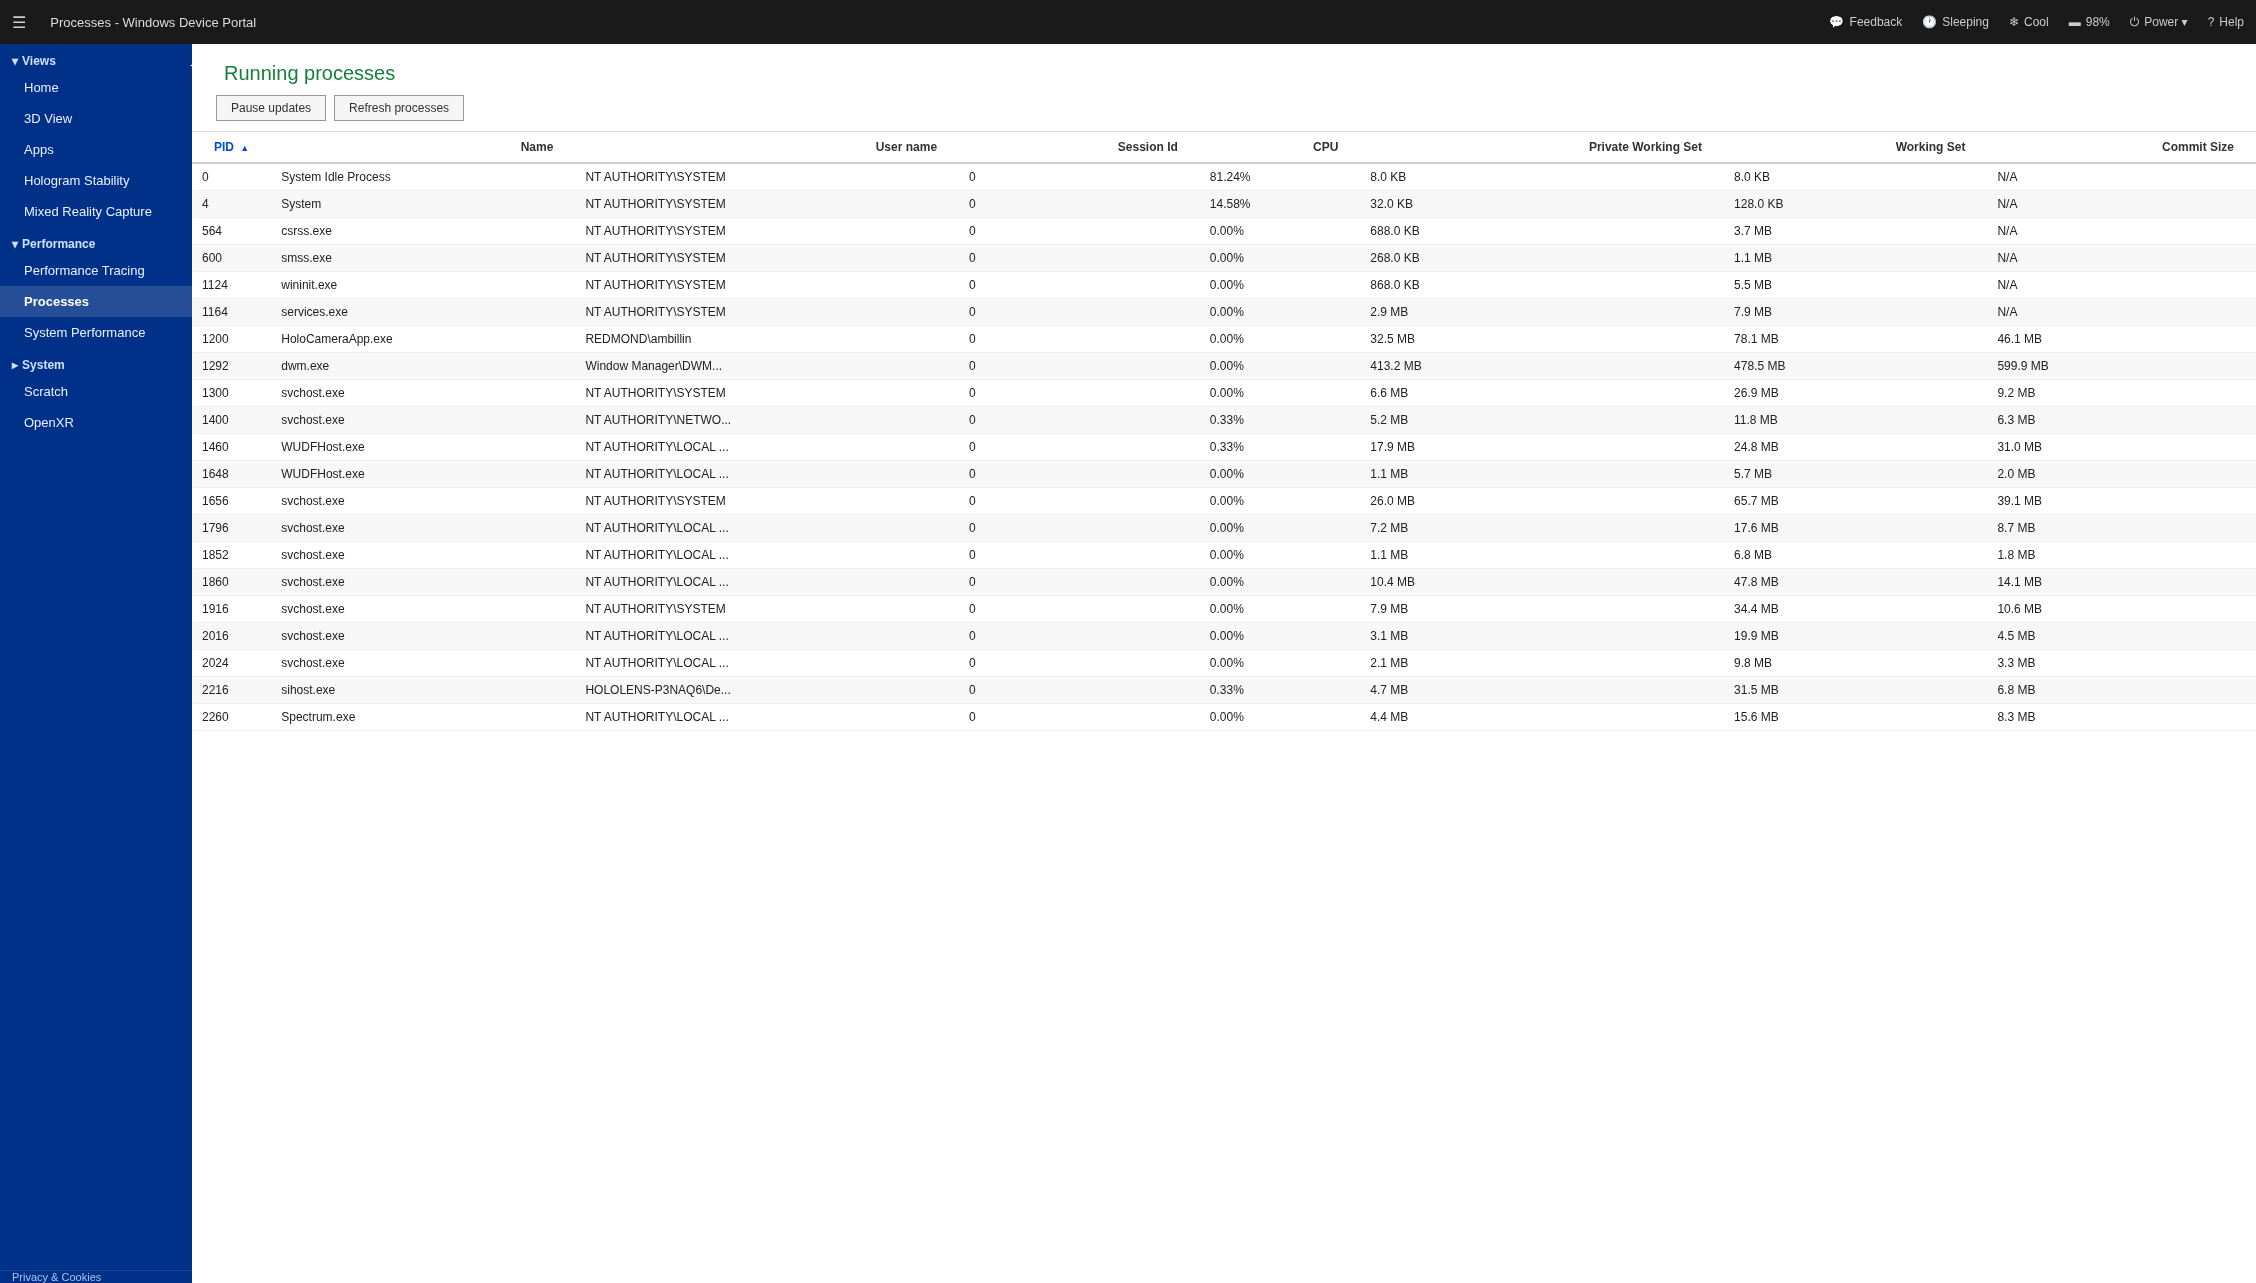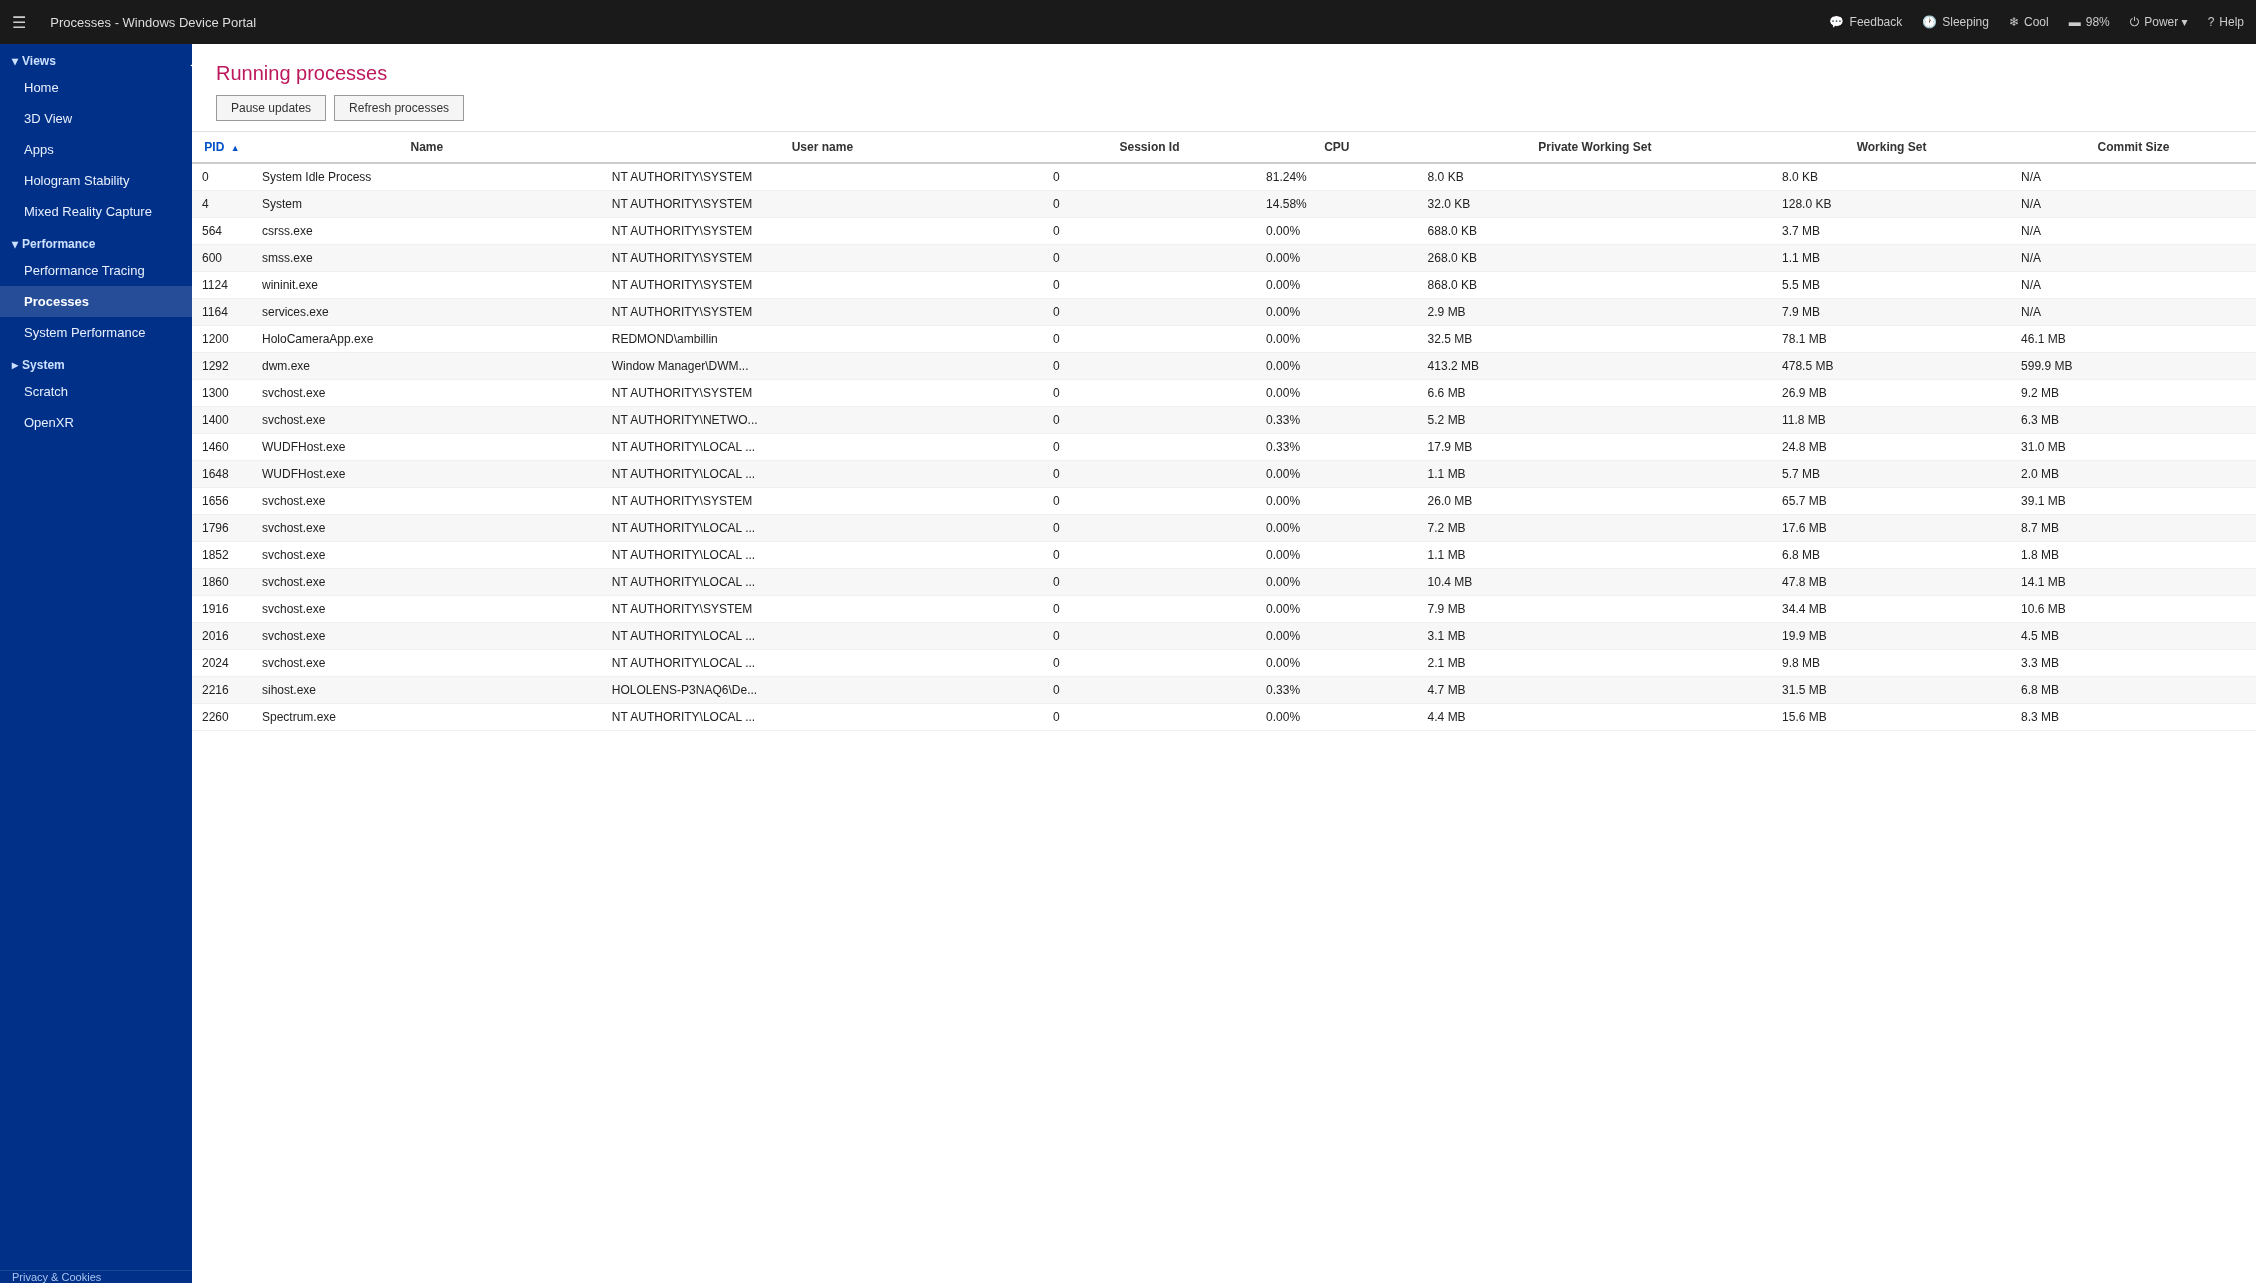--- a/index.html
+++ b/index.html
@@ -84,21 +84,21 @@
       background: #fff;
       display: flex;
       flex-direction: column;
       overflow: hidden;
     }
     #main-header {
       padding: 18px 24px 10px 24px;
       border-bottom: 1px solid #e0e0e0;
       flex-shrink: 0;
     }
-    #main-header h1 { font-size: 20px; font-weight: 400; color: #be185d; margin-bottom: 10px; }
+    #main-header h1 { font-size: 20px; font-weight: 400; color: #15803d; margin-bottom: 10px; margin-left: 8px; }
     .toolbar { display: flex; gap: 8px; }
     .btn {
       padding: 5px 14px;
       border: 1px solid #999;
       background: #f5f5f5;
       cursor: pointer;
       font-size: 12px;
       color: #333;
     }
 
@@ -119,22 +119,22 @@
       border-collapse: collapse;
       font-size: 12px;
     }
     thead tr {
       background: #fff;
       position: sticky;
       top: 0;
       z-index: 5;
     }
     thead th {
-      padding: 8px 10px;
-      text-align: center;
+      padding: 8px 22px;
+      text-align: right;
       font-weight: 600;
       color: #333;
       border-bottom: 2px solid #ccc;
       white-space: nowrap;
       cursor: pointer;
       user-select: none;
       margin-top: 28px;
     }
     thead th:first-child { width: 60px; }
     thead th.sorted { color: #0050c8; }

